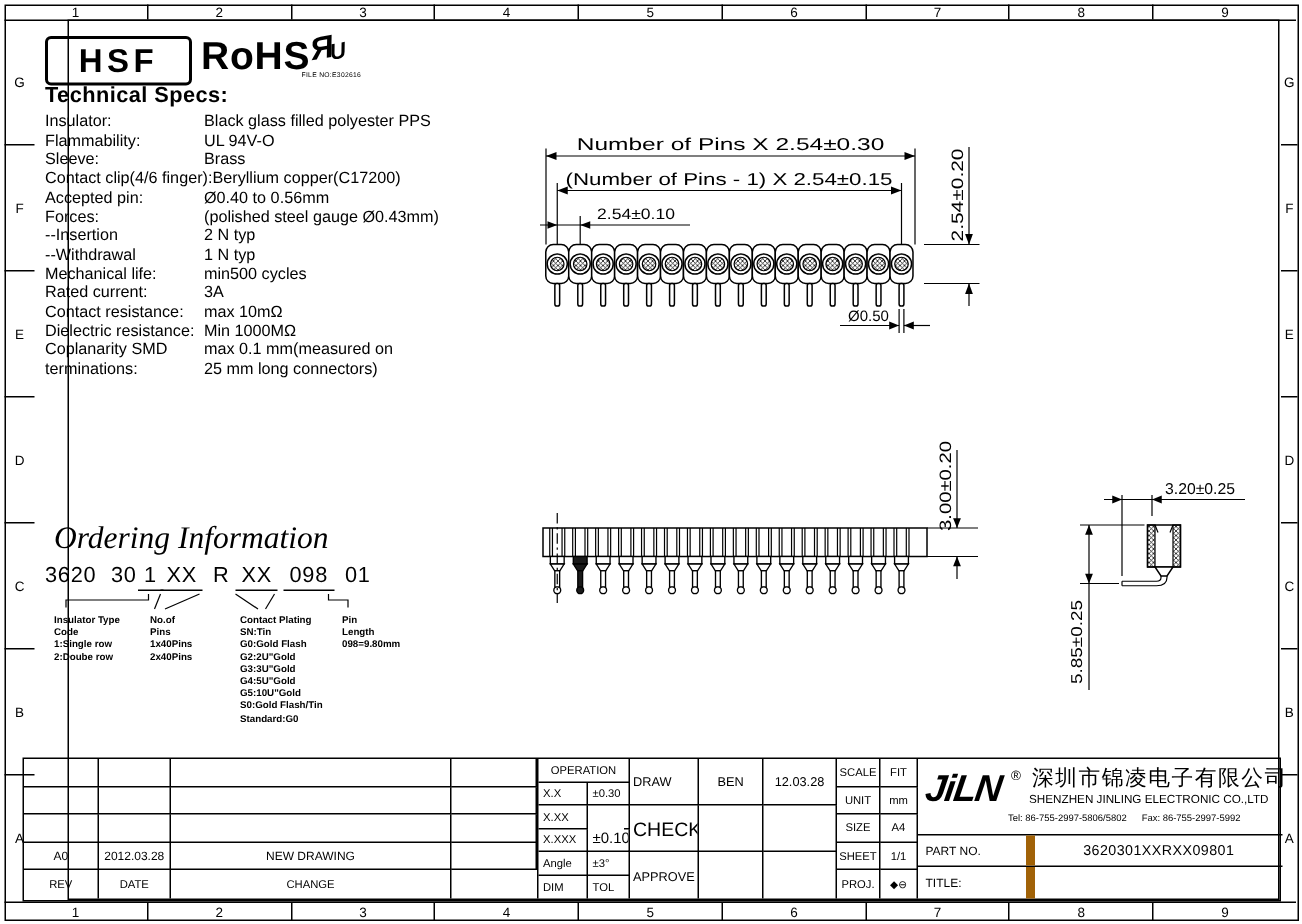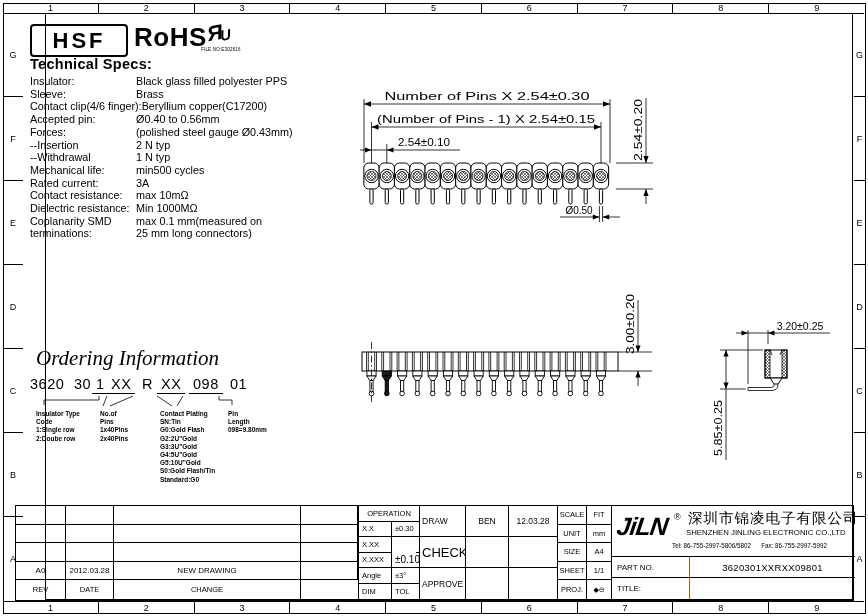--- a/index.html
+++ b/index.html
@@ -48,21 +48,21 @@
   .c.nob{border-bottom:none}
   .revgrid{grid-template-columns:50px 48px 187px 1fr;grid-auto-rows:18.6px;width:342px;height:93px}
   .tolgrid{grid-template-columns:33px 1fr;grid-auto-rows:15.5px;width:61px;height:93px}
   .apprgrid{grid-template-columns:47px 43px 1fr;grid-auto-rows:31px;width:139px;height:93px}
   .propgrid{grid-template-columns:29px 1fr;grid-auto-rows:18.6px;width:54px;height:93px}
   .company{left:596px;width:243px}
   .corow{position:relative;box-sizing:border-box}
   .cohdr{height:51px;border-bottom:1px solid #000}
   .copart{height:21px;border-bottom:1px solid #000;display:flex}
   .cotitle{height:21px;display:flex}
-  .colabel{width:78px;border-right:1px solid #a16207;display:flex;align-items:center;padding-left:5px;box-sizing:border-box;font-size:8px}
+  .colabel{width:78px;border-right:6px solid #a16207;display:flex;align-items:center;padding-left:5px;box-sizing:border-box;font-size:8px}
   .covalue{flex:1;display:flex;align-items:center;justify-content:center;font-size:9.5px;letter-spacing:.3px}
   .jiln{position:absolute;left:5px;top:6px;font-size:25px;font-weight:900;font-style:italic;letter-spacing:-1px;transform:skewX(-8deg)}
   .rmark{position:absolute;left:62px;top:6px;font-size:9px}
   .cocn{position:absolute;left:76px;top:3px;font-size:14.5px;letter-spacing:1px;white-space:nowrap}
   .coen{position:absolute;left:74px;top:22px;font-size:7.8px;white-space:nowrap}
   .cotel{position:absolute;left:60px;top:36px;font-size:6.3px;white-space:nowrap}
   .cotel span{margin-right:10px}
   .serif{font-family:"Liberation Serif",serif;font-size:9px;letter-spacing:-.2px}
   
   svg{position:absolute;overflow:visible}
@@ -125,20 +125,24 @@
   </div>
   <div class="abs rohs">RoHS</div>
   <div class="abs ulmark"><span class="ulr">Я</span><span class="ulu">U</span></div>
   <div class="abs ulfile">FILE NO:E302616</div>
 
   <div class="abs spechead">Technical Specs:</div>
   <div class="abs speclist" id="speclist">
       <div class="specrow">
         <div class="speclab">Insulator:</div>
         <div class="specval">Black glass filled polyester PPS</div>
+      </div>
+      <div class="specrow">
+        <div class="speclab">Flammability:</div>
+        <div class="specval">UL 94V-O</div>
       </div>
       <div class="specrow">
         <div class="speclab">Sleeve:</div>
         <div class="specval">Brass</div>
       </div>
       <div class="specrow">
         <div class="speclab">Contact clip(4/6 finger):</div>
         <div class="specval">Beryllium copper(C17200)</div>
       </div>
       <div class="specrow">

